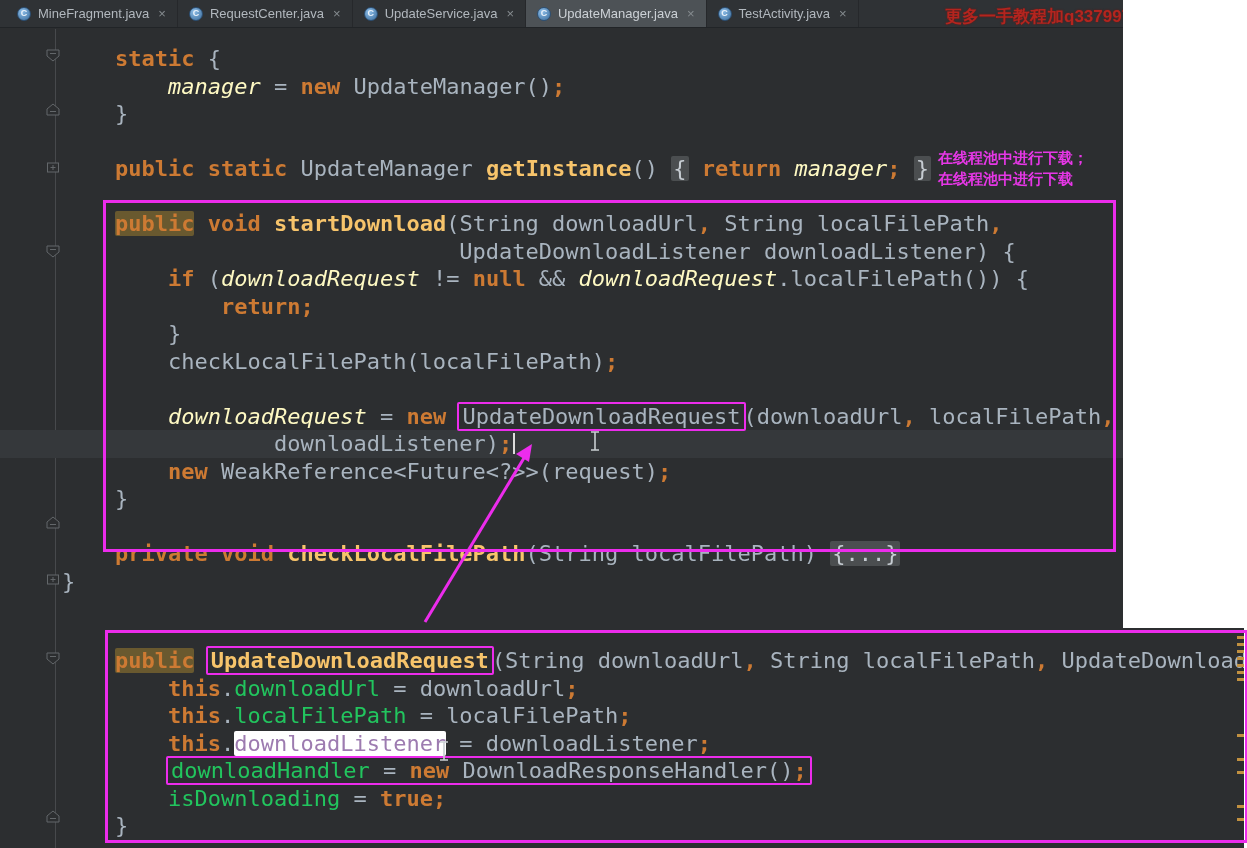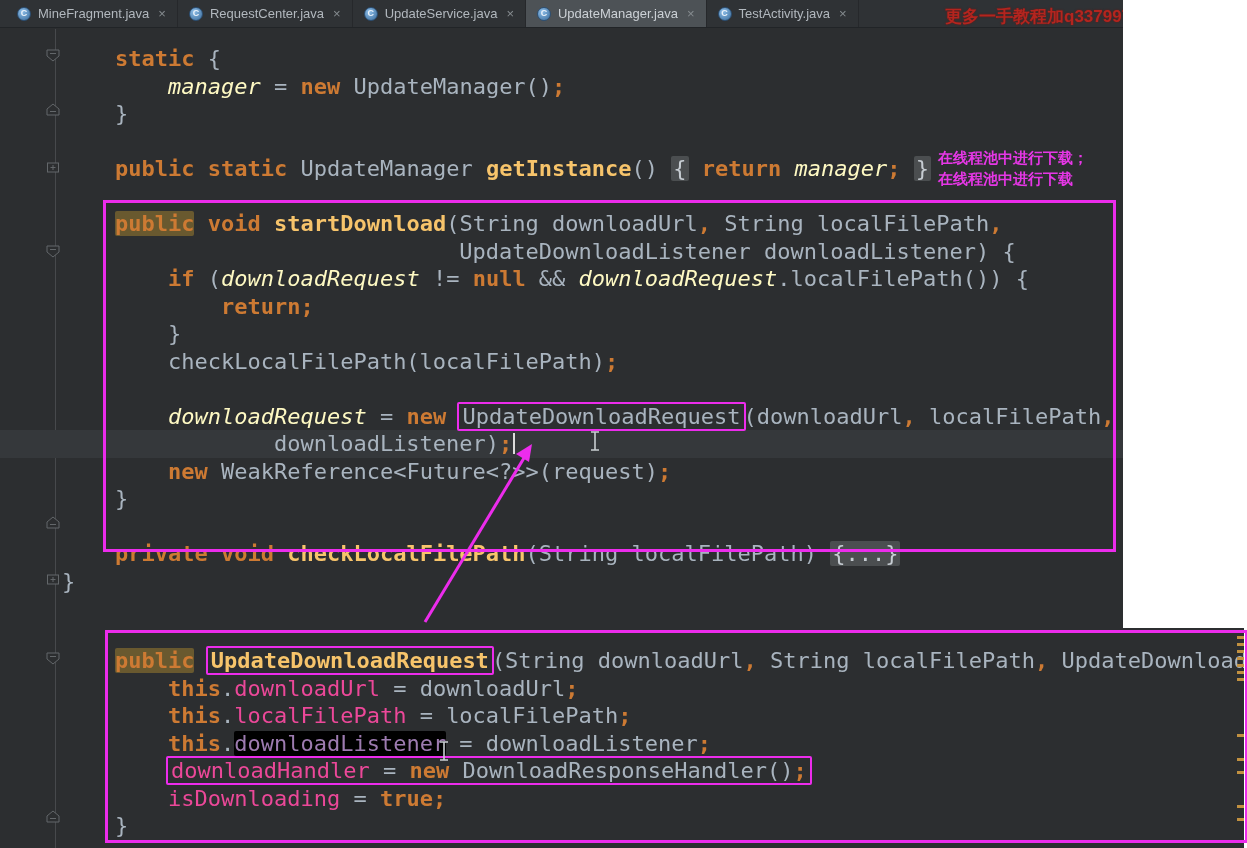--- a/index.html
+++ b/index.html
@@ -43,22 +43,22 @@
     font-family:"DejaVu Sans Mono",monospace;font-size:22px;
   }
   #top-code{top:45px}
   #bottom-code{top:19px}
   .code-line{height:27.5px;line-height:27.5px;white-space:pre;padding-left:62px}
   .code-line.cur{background:#35383b}
   .tok-p{color:#a9b4bf}
   .tok-k{color:#cd7a33;font-weight:bold}
   .tok-m{color:#f7c46b;font-weight:bold}
   .tok-fi{color:#fef9c3;font-style:italic}
-  .tok-f{color:#ec4899}
-  .tok-fw{color:#9d7bb0;background:#000000;border-radius:2px}
+  .tok-f{color:#22c55e}
+  .tok-fw{color:#9d7bb0;background:#ffffff;border-radius:2px}
   .tok-fold{background:#4b4e50;color:#c6ccd2;border-radius:2px;padding:0 2px}
   .tok-hlk{color:#cd7a33;font-weight:bold;background:#69592f;border-radius:2px}
   .tok-caret{display:inline-block;width:2px;height:21px;background:#dcdcdc;
     vertical-align:-3px;margin-left:1px}
   .mbox{border:2px solid #ec2cec;border-radius:2px;padding:0 3px;margin:0 -2px}
   
   .ann-box{position:absolute;border:3px solid #ec2cec;pointer-events:none}
   #note{
     position:absolute;left:938px;top:147px;
     font-size:15px;font-weight:bold;color:#e637e6;line-height:21px;white-space:nowrap;

